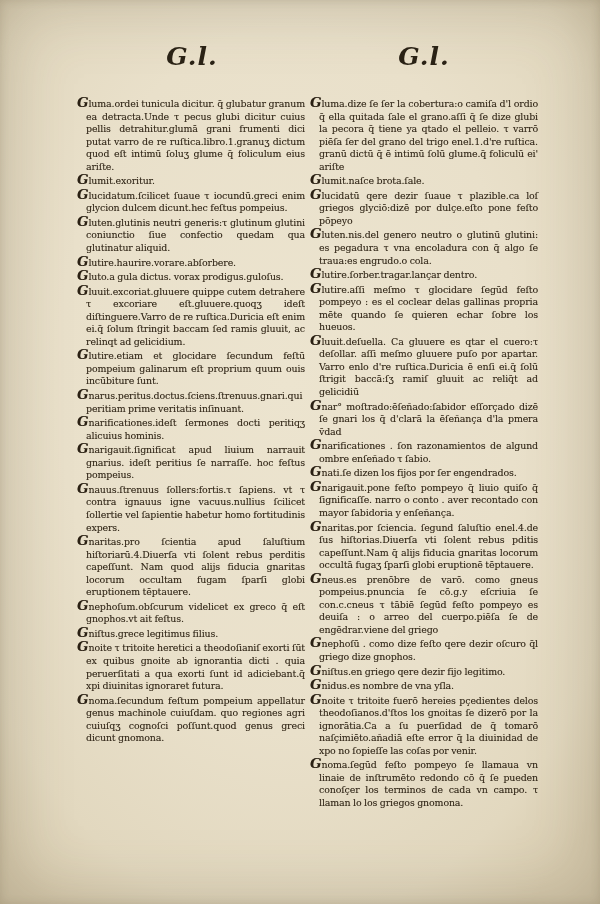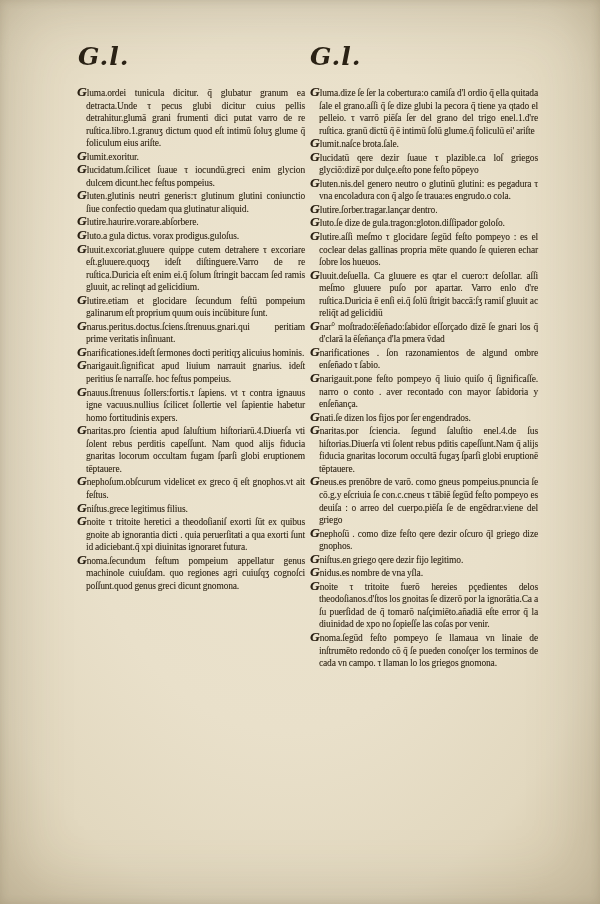--- a/index.html
+++ b/index.html
@@ -18,39 +18,39 @@
       inset 0 0 70px rgba(95, 80, 50, 0.28),
       inset 0 0 10px rgba(95, 80, 50, 0.18);
     font-family: "DejaVu Serif", serif;
     color: #32291c;
   }
   .header {
     position: absolute;
     top: 42px;
     width: 228px;
     height: 34px;
+    text-align: center;
     font-family: "DejaVu Serif", serif;
     font-weight: bold;
     font-style: italic;
     font-size: 25px;
     letter-spacing: 1px;
     color: #2a2215;
   }
   .header-left  { left: 78px; }
   .header-right { left: 310px; }
   .column {
     position: absolute;
-    top: 86px;
+    top: 96px;
     width: 228px;
     font-size: 9.4px;
     line-height: 12.55px;
     text-align: justify;
     letter-spacing: -0.1px;
     word-spacing: -0.3px;
-    font-family: Liberation Serif, serif;
   }
   .column-left  { left: 77px; }
   .column-right { left: 310px; }
   .entry {
     margin: 0;
     padding-left: 9px;
     text-indent: -9px;
     color: #34291a;
     text-shadow: 0.2px 0.2px 0 rgba(50, 40, 25, 0.35);
   }
@@ -91,27 +91,26 @@
       <p class="entry">Gnoma.ſecundum feſtum pompeium appellatur genus machinole cuiuſdam. quo regiones agri cuiuſqʒ cognoſci poſſunt.quod genus greci dicunt gnomona.</p>
     </div>
 
   <div class="column column-right">
 
   <p class="entry">Gluma.dize ſe ſer la cobertura:o camiſa d'l ordio q̄ ella quitada ſale el grano.aſſi q̄ ſe dize glubi la pecora q̄ tiene ya qtado el pelleio. τ varrō piēſa ſer del grano del trigo enel.1.d're ruſtica. granū dictū q̄ ē intimū ſolū glume.q̄ foliculū ei' ariſte</p>
       <p class="entry">Glumit.naſce brota.ſale.</p>
       <p class="entry">Glucidatū qere dezir ſuaue τ plazible.ca loſ griegos glyciō:dizē por dulçe.eſto pone feſto pōpeyo</p>
       <p class="entry">Gluten.nis.del genero neutro o glutinū glutini: es pegadura τ vna encoladura con q̄ algo ſe traua:es engrudo.o cola.</p>
       <p class="entry">Glutire.ſorber.tragar.lançar dentro.</p>
-      <p class="entry">Gluto.ſe dize de gula.tragon:gloton.diſſipador goloſo.</p>
       <p class="entry">Glutire.aſſi meſmo τ glocidare ſegūd feſto pompeyo : es el coclear delas gallinas propria mēte quando ſe quieren echar ſobre los hueuos.</p>
       <p class="entry">Gluuit.deſuella. Ca gluuere es qtar el cuero:τ deſollar. aſſi meſmo gluuere puſo por apartar. Varro enlo d're ruſtica.Duricia ē enſi ei.q̄ ſolū ſtrigit baccā:ſʒ ramiſ gluuit ac reliq̄t ad gelicidiū</p>
       <p class="entry">Gnar° moſtrado:ēſeñado:ſabidor eſſorçado dizē ſe gnari los q̄ d'clarā la ēſeñança d'la pmera v̄dad</p>
       <p class="entry">Gnarificationes . ſon razonamientos de algund ombre enſeñado τ ſabio.</p>
+      <p class="entry">Gnati.ſe dizen los fijos por ſer engendrados.</p>
       <p class="entry">Gnarigauit.pone feſto pompeyo q̄ liuio quiſo q̄ ſignificaſſe. narro o conto . aver recontado con mayor ſabidoria y enſeñança.</p>
-      <p class="entry">Gnati.ſe dizen los fijos por ſer engendrados.</p>
       <p class="entry">Gnaritas.por ſciencia. ſegund ſaluſtio enel.4.de ſus hiſtorias.Diuerſa vti ſolent rebus pditis capeſſunt.Nam q̄ alijs fiducia gnaritas locorum occultā fugaʒ ſparſi globi eruptionē tēptauere.</p>
       <p class="entry">Gneus.es prenōbre de varō. como gneus pompeius.pnuncia ſe cō.g.y eſcriuia ſe con.c.cneus τ tābiē ſegūd feſto pompeyo es deuiſa : o arreo del cuerpo.piēſa ſe de engēdrar.viene del griego</p>
       <p class="entry">Gnephoſū . como dize feſto qere dezir oſcuro q̄l griego dize gnophos.</p>
       <p class="entry">Gniſtus.en griego qere dezir fijo legitimo.</p>
       <p class="entry">Gnidus.es nombre de vna yſla.</p>
       <p class="entry">Gnoite τ tritoite fuerō hereies pçedientes delos theodoſianos.d'ſtos los gnoitas ſe dizerō por la ignorātia.Ca a ſu puerſidad de q̄ tomarō naſçimiēto.añadiā eſte error q̄ la diuinidad de xpo no ſopieſſe las coſas por venir.</p>
       <p class="entry">Gnoma.ſegūd feſto pompeyo ſe llamaua vn linaie de inſtrumēto redondo cō q̄ ſe pueden conoſçer los terminos de cada vn campo. τ llaman lo los griegos gnomona.</p>
     </div>
 
 </div>

